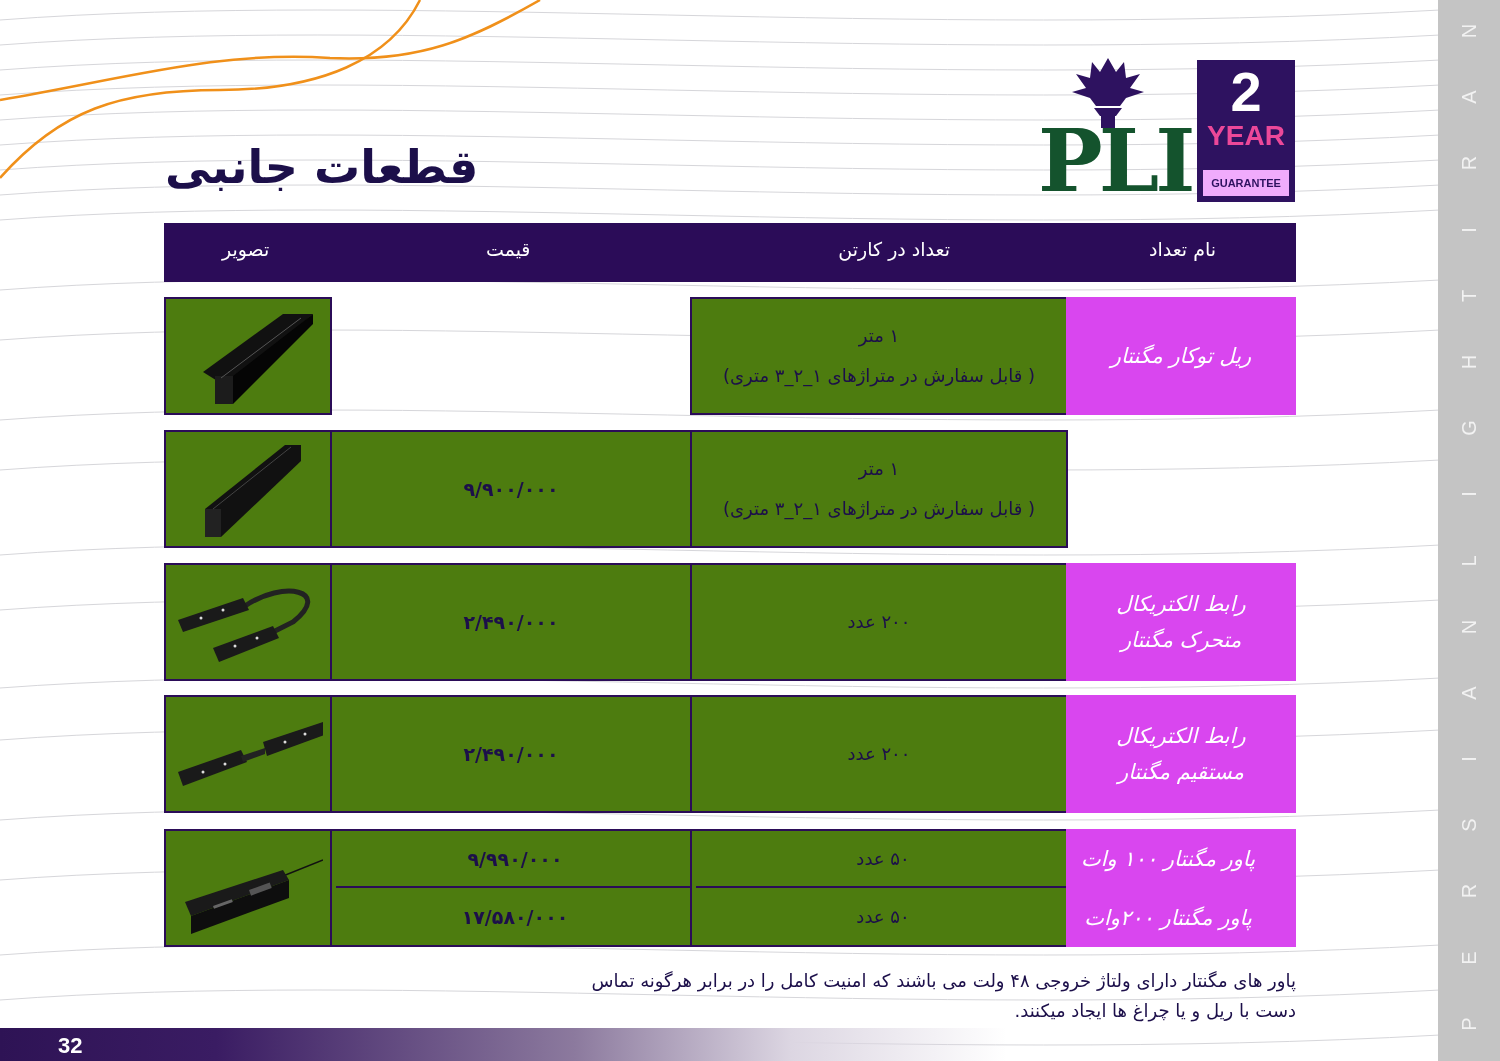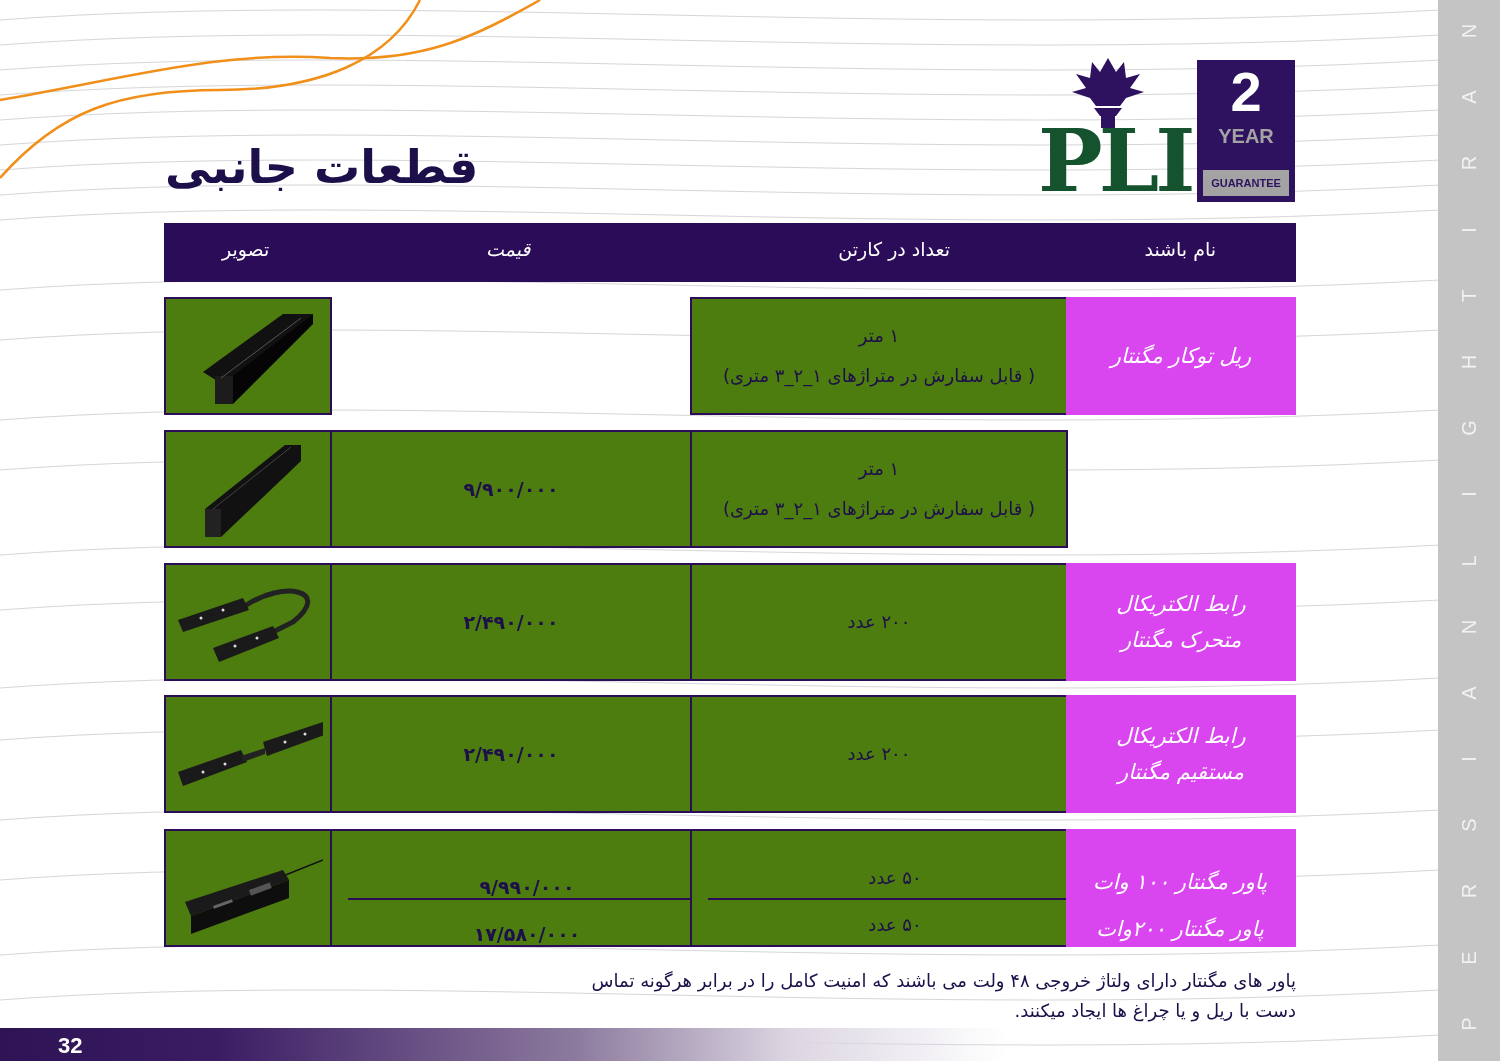--- a/index.html
+++ b/index.html
@@ -39,23 +39,23 @@
     .logo-text {
       position: absolute; left: 0; bottom: 0; width: 140px; text-align: center;
       font-family: "DejaVu Serif", serif; font-size: 86px; font-weight: bold; color: #14532d; line-height: 86px;
       letter-spacing: -4px;
     }
     .badge {
       position: absolute; left: 1197px; top: 60px; width: 98px; height: 142px; z-index: 2;
       background: #2e1260; border: 2px solid #2e1260;
     }
     .badge-num { position: absolute; top: -2px; width: 100%; text-align: center; color: #fff; font-family: "Liberation Sans", sans-serif; font-weight: bold; font-size: 56px; line-height: 64px; }
-    .badge-year { position: absolute; top: 58px; width: 100%; text-align: center; color: #a3a3a3; font-family: "Liberation Sans", sans-serif; font-weight: bold; font-size: 20px; line-height: 32px; }
+    .badge-year { position: absolute; top: 58px; width: 100%; text-align: center; color: #ec4899; font-family: "Liberation Sans", sans-serif; font-weight: bold; font-size: 28px; line-height: 32px; }
     .badge-guar {
-      position: absolute; left: 4px; bottom: 4px; width: 86px; height: 26px; background: #a3a3a3;
+      position: absolute; left: 4px; bottom: 4px; width: 86px; height: 26px; background: #f0abfc;
       color: #2e1260; font-family: "Liberation Sans", sans-serif; font-weight: bold; font-size: 11px;
       display: flex; align-items: center; justify-content: center;
     }
     .table-header {
       position: absolute; left: 164px; top: 223px; width: 1132px; height: 59px; z-index: 2;
       background: #2b0c58; color: #fff; font-size: 19px;
     }
     .table-header span { position: absolute; top: 15px; direction: rtl; }
     .row { position: absolute; left: 164px; width: 1132px; z-index: 2; }
     .cell-img, .cell-price, .cell-qty {
@@ -66,21 +66,21 @@
     .cell-price { left: 166px; width: 528px; }
     .cell-qty { left: 526px; width: 378px; }
     .cell-price { width: 362px; }
     .cell-name {
       position: absolute; right: 0; top: 0; width: 230px; height: 100%; background: #d946ef;
       color: #fff; font-size: 21px; direction: rtl;
       display: flex; flex-direction: column; align-items: center; justify-content: center; line-height: 36px; font-style: italic;
     }
     .price-text { font-size: 19px; font-weight: bold; color: #1c0f4a; letter-spacing: 1px; }
     .qty-text { font-size: 18px; color: #1c0f4a; direction: rtl; text-align: center; line-height: 40px; }
-    .split { position: absolute; left: 16px; width: 100%; height: 50%; display: flex; align-items: flex-end; justify-content: center; margin-top: 12px; }
+    .split { position: absolute; left: 4px; width: 100%; height: 50%; display: flex; align-items: center; justify-content: center; }
     .split.top { top: 0; border-bottom: 2px solid #2b0c58; }
     .split.bot { bottom: 0; }
     .cell-name .split { justify-content: center; padding-right: 34px; }
     .note {
       position: absolute; left: 450px; top: 966px; width: 846px; z-index: 2;
       direction: rtl; text-align: right; font-size: 18px; line-height: 30px; color: #1c0f4a;
     }
     .prod-svg { width: 150px; height: 105px; }
   </style>
 </head>
@@ -149,23 +149,23 @@
   <div class="logo-text">PLI</div>
 </div>
 
 <div class="badge">
   <div class="badge-num">2</div>
   <div class="badge-year">YEAR</div>
   <div class="badge-guar">GUARANTEE</div>
 </div>
 
 <div class="table-header">
-  <span style="right:80px;">نام باشند</span>
+  <span style="right:80px;">نام تعداد</span>
   <span style="right:346px;">تعداد در کارتن</span>
-  <span style="left:322px;font-style:italic;">قیمت</span>
+  <span style="left:322px;">قیمت</span>
   <span style="left:58px;">تصویر</span>
 </div>
 
 <div class="row" style="top:297px;height:118px;">
   <div class="cell-img">
     <svg class="prod-svg" viewBox="0 0 150 105">
       <polygon points="30,68 110,10 140,10 60,78 46,78" fill="#111"></polygon>
       <polygon points="42,72 60,72 60,100 42,100" fill="#1c1c1c"></polygon>
       <polygon points="60,72 140,10 140,20 60,100" fill="#050505"></polygon>
       <line x1="48" y1="74" x2="128" y2="14" stroke="#555" stroke-width="1"></line>

